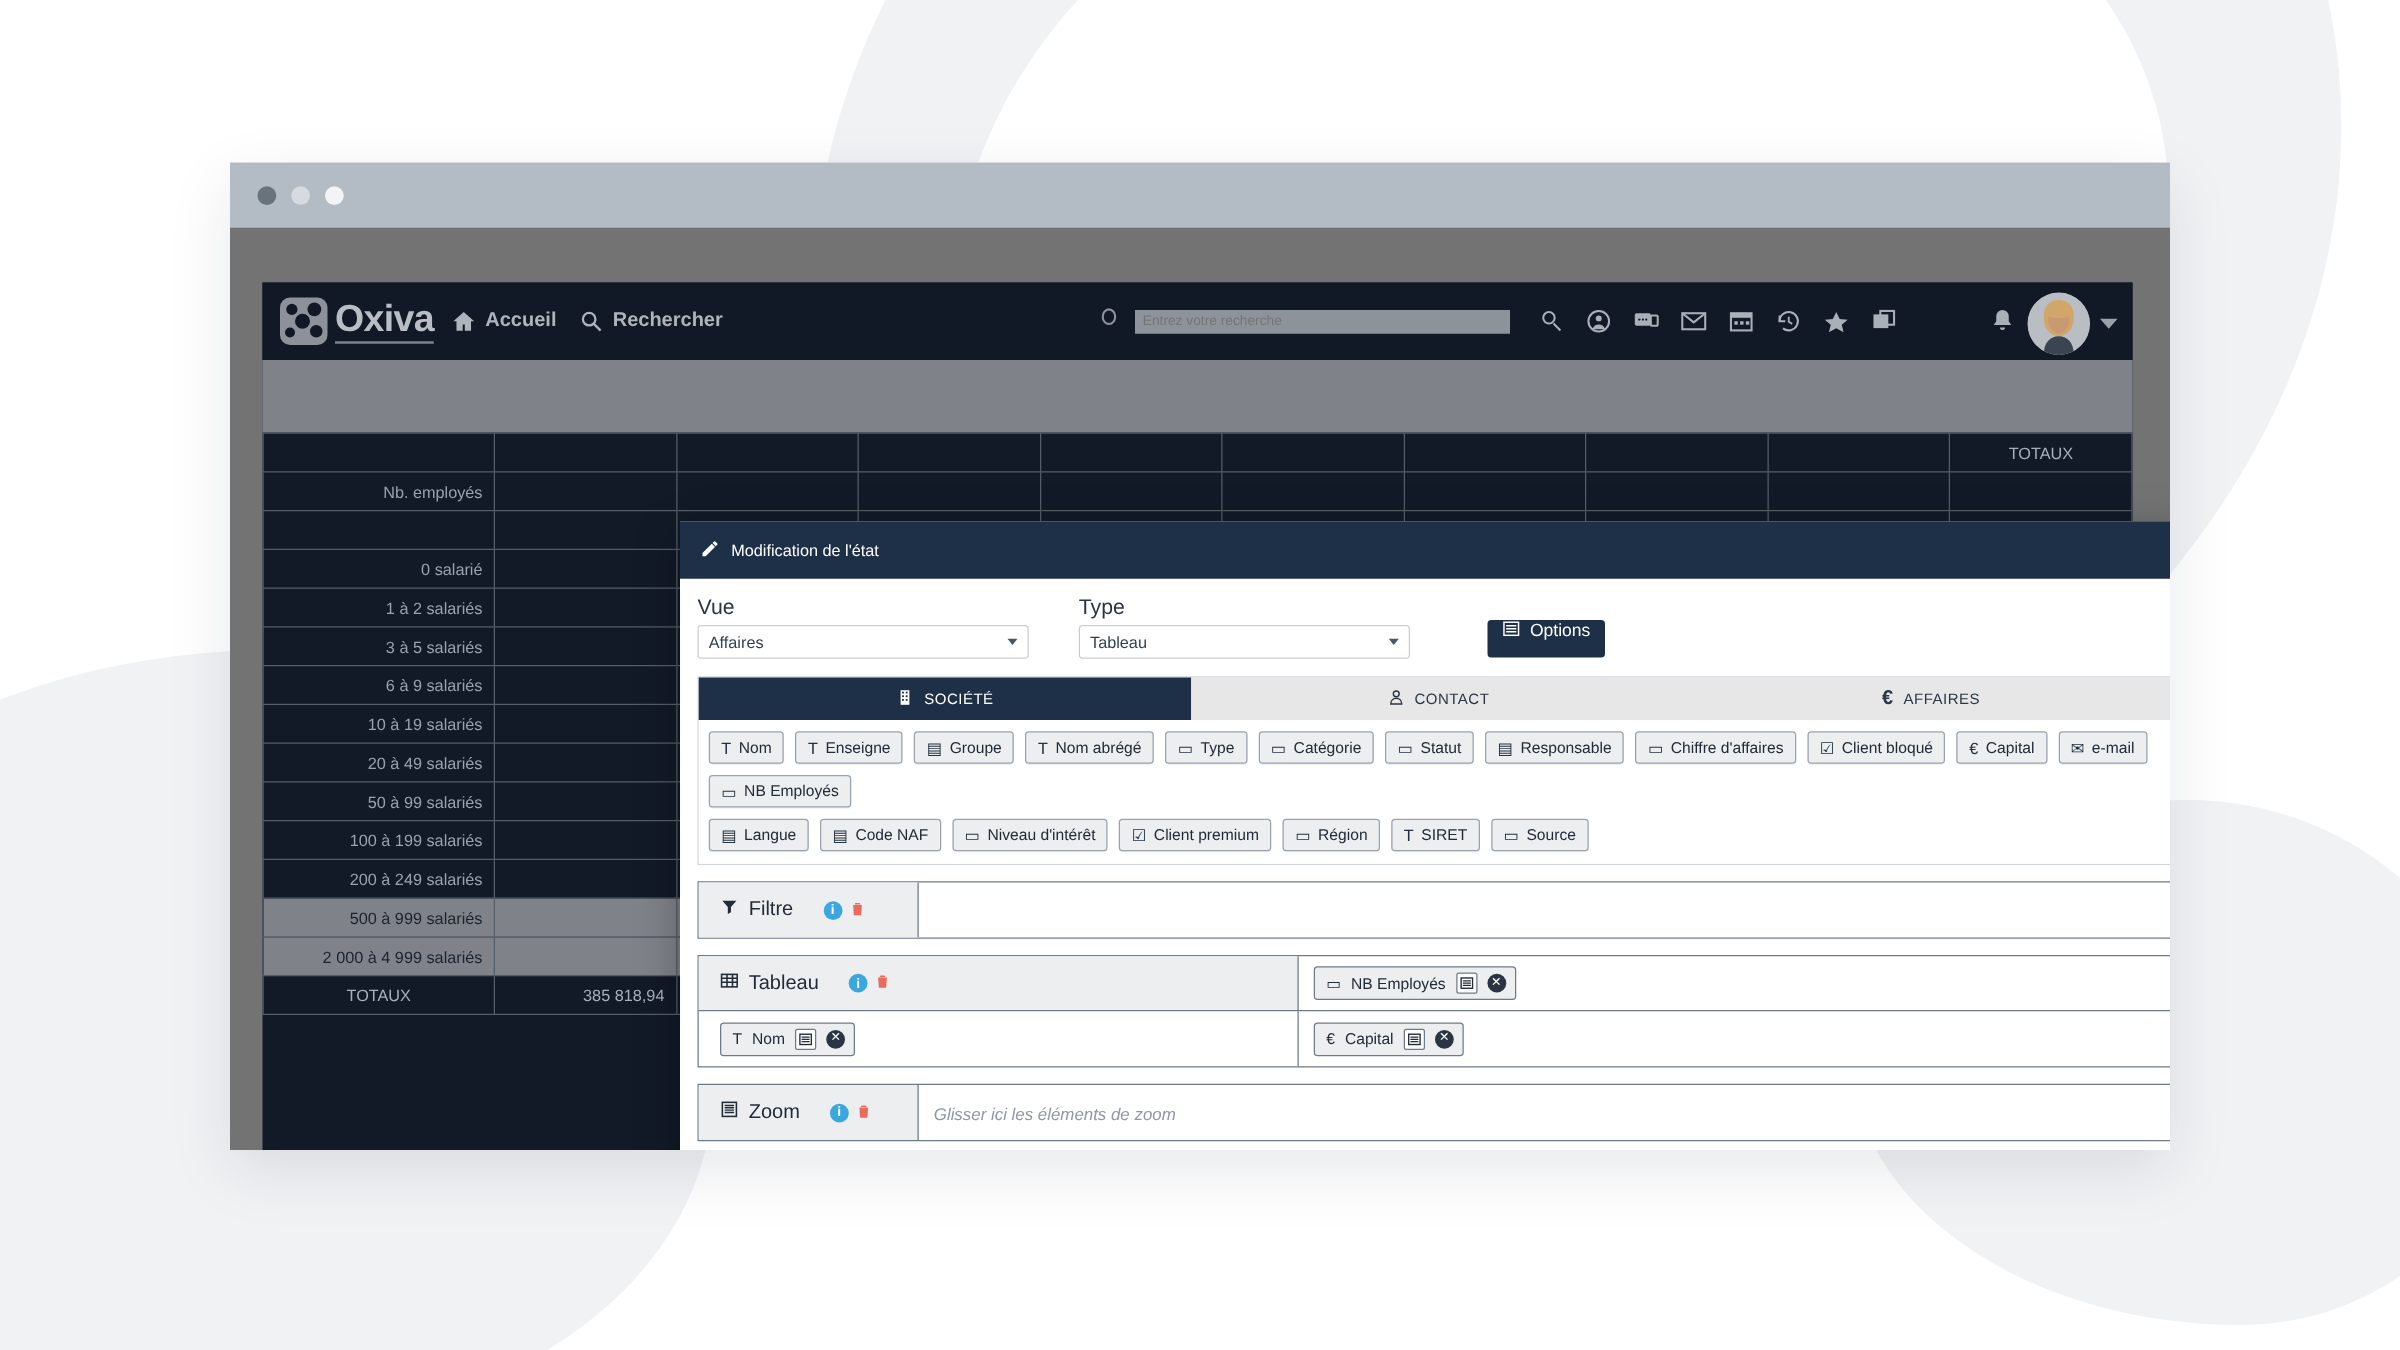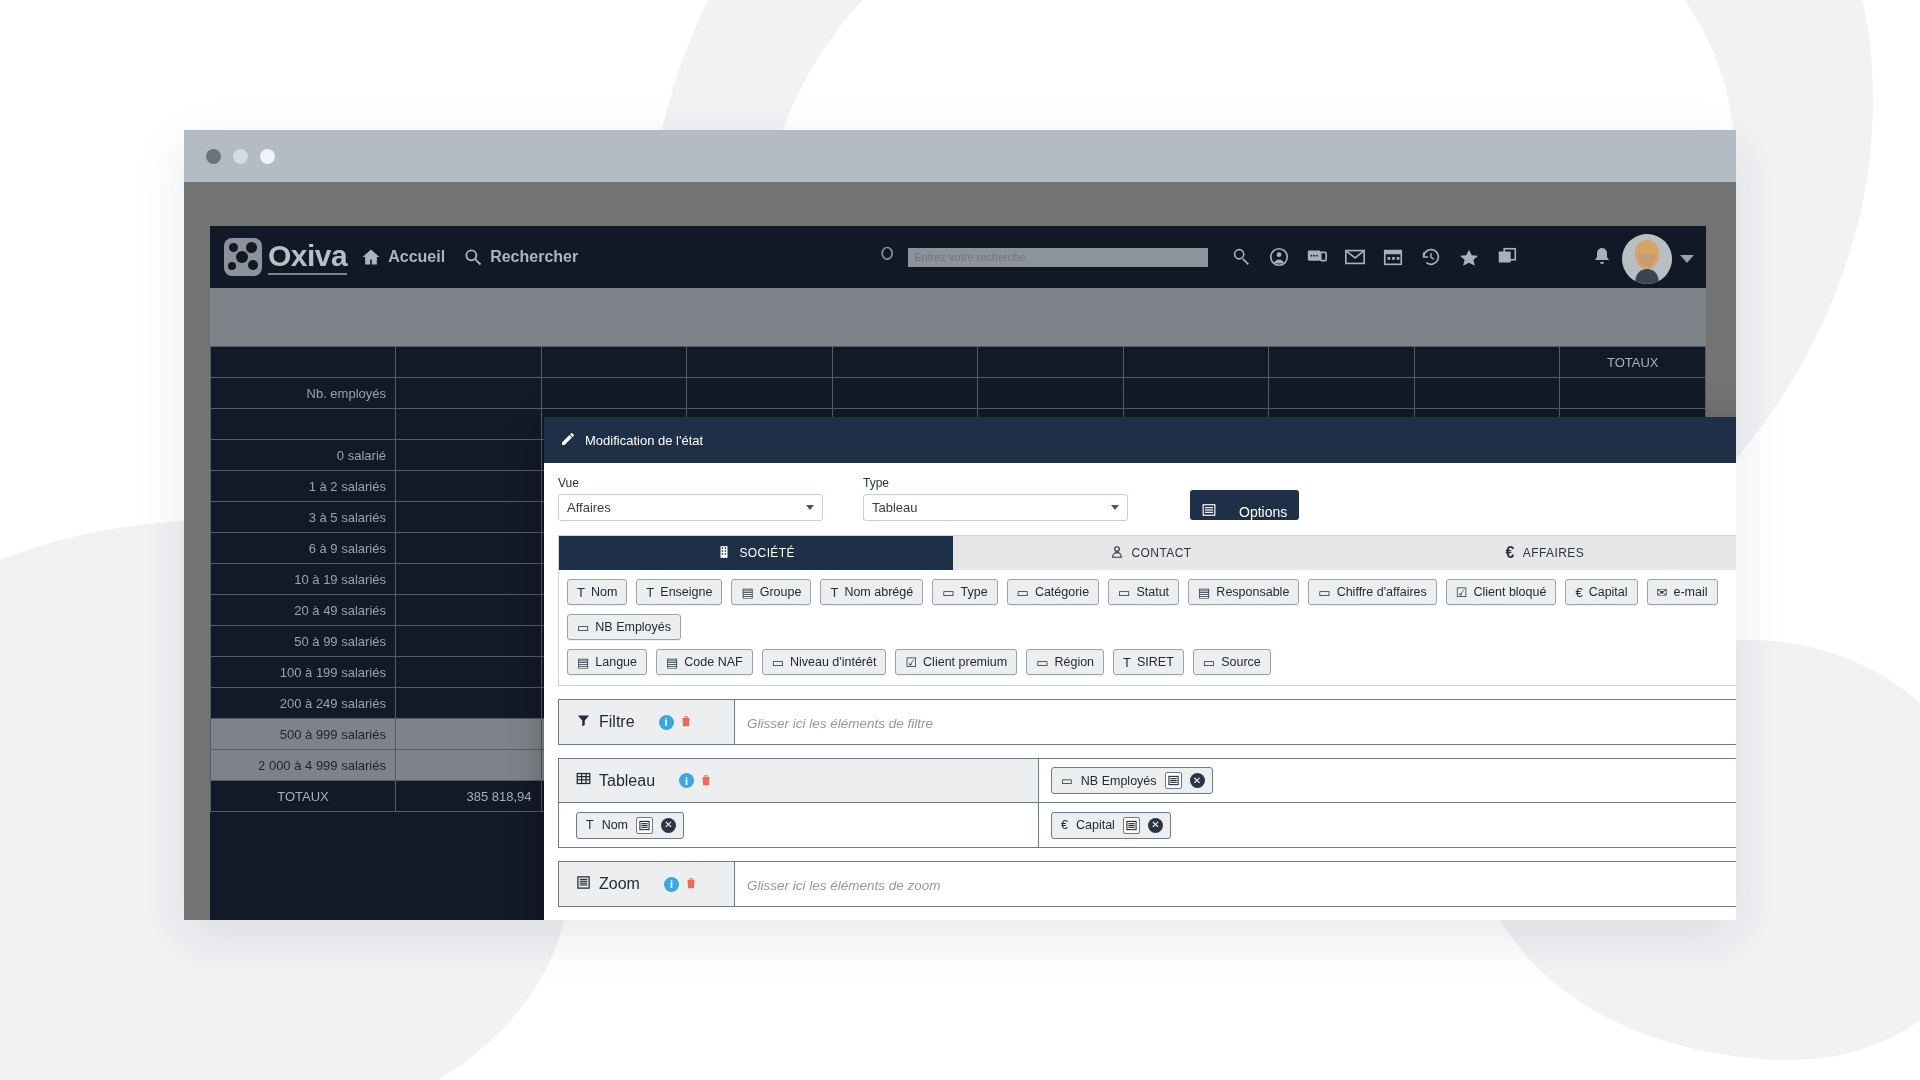--- a/index.html
+++ b/index.html
@@ -116,37 +116,37 @@
   }
   #modal-header {
     height: 46px; background: #1e3047; display:flex; align-items:center;
     padding-left: 16px; gap: 9px; color:#ffffff; font-size:13px;
   }
   #modal-body { padding: 13px 14px 0 14px; }
 
   
   #form-row { display:flex; align-items:flex-end; gap: 40px; }
   .field { display:flex; flex-direction:column; }
-  .field-label { font-size: 12px; color:#2b3442; margin-bottom: 4px; }
+  .field-label { font-size: 17px; color:#2b3442; margin-bottom: 4px; }
   .select-box {
     height: 27px; border: 1px solid #c9ced6; border-radius: 3px; background:#fff;
     display:flex; align-items:center; padding: 0 8px; position:relative;
     font-size:13px; color:#34404f;
   }
   .select-box .sel-caret {
     position:absolute; right:8px; width:0;height:0;
     border-left:4px solid transparent; border-right:4px solid transparent;
     border-top:5px solid #4a5565;
   }
   #field-vue .select-box { width: 265px; }
   #field-titre .select-box { width: 265px; }
   #field-type .select-box { width: 265px; }
   #btn-options {
     height: 30px; background:#1e3047; color:#fff; border:none; border-radius:3px;
-    padding: 0 12px; font-size:14px; display:flex; align-items:flex-end; gap:23px;
+    padding: 0 12px; font-size:14px; display:flex; align-items:flex-start; gap:8px;
     margin-left: 22px; margin-bottom: 1px; cursor:pointer;
     font-family:"Liberation Sans", sans-serif;
   }
 
   
   #fields-panel { margin-top: 14px; border:1px solid #cfd4db; }
   #tabs { display:flex; height: 34px; }
   .tab {
     flex:1; display:flex; align-items:center; justify-content:center; gap:8px;
     font-size: 12px; letter-spacing:.4px; background:#e7e7e7; color:#2c3645; cursor:pointer;
@@ -706,23 +706,20 @@
               <span>Filtre</span>
             </span>
             <span class="sec-actions">
               <span class="ico-info">i</span>
               <span class="ico-trash">
                 <svg viewBox="0 0 24 24" width="14" height="14">
                     <path fill="#ea6a5e" d="M6 7h12l-1 14H7zM9 4h6l1 2H8z"></path>
                   </svg>
               </span>
             </span>
-          </div>
-          <div class="dropzone">
-            <span>Glisser ici les éléments de filtre</span>
           </div>
         </div>
 
         <div id="section-tableau">
           <div class="tab-row top">
             <div class="tab-cell-left head">
               <span class="section-title">
                 <span>
                   <svg viewBox="0 0 24 24" width="15" height="15">
                       <rect x="2" y="4" width="20" height="16" fill="none" stroke="#222b38" stroke-width="2"></rect>

